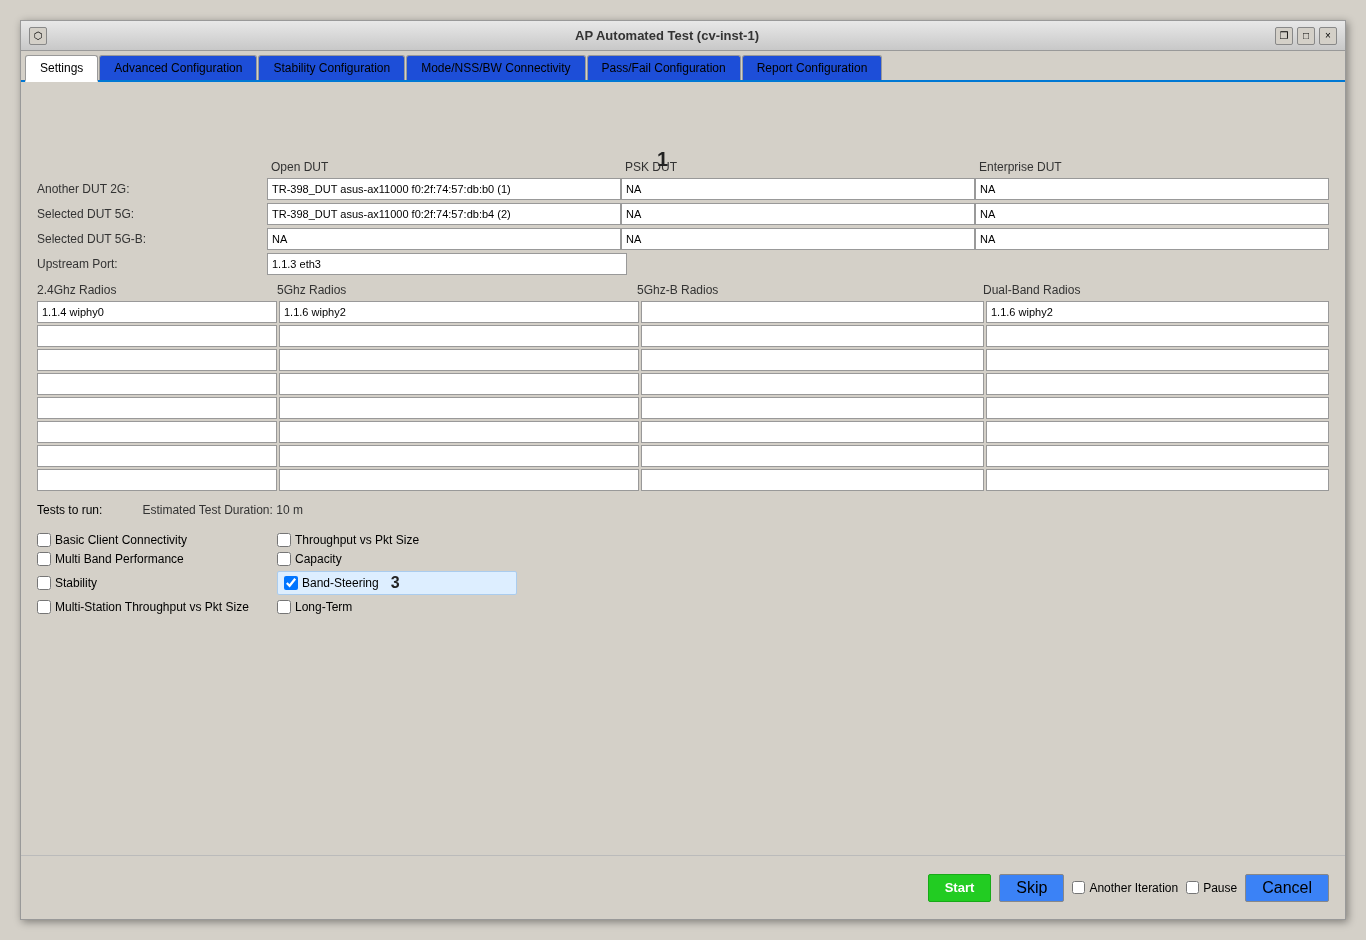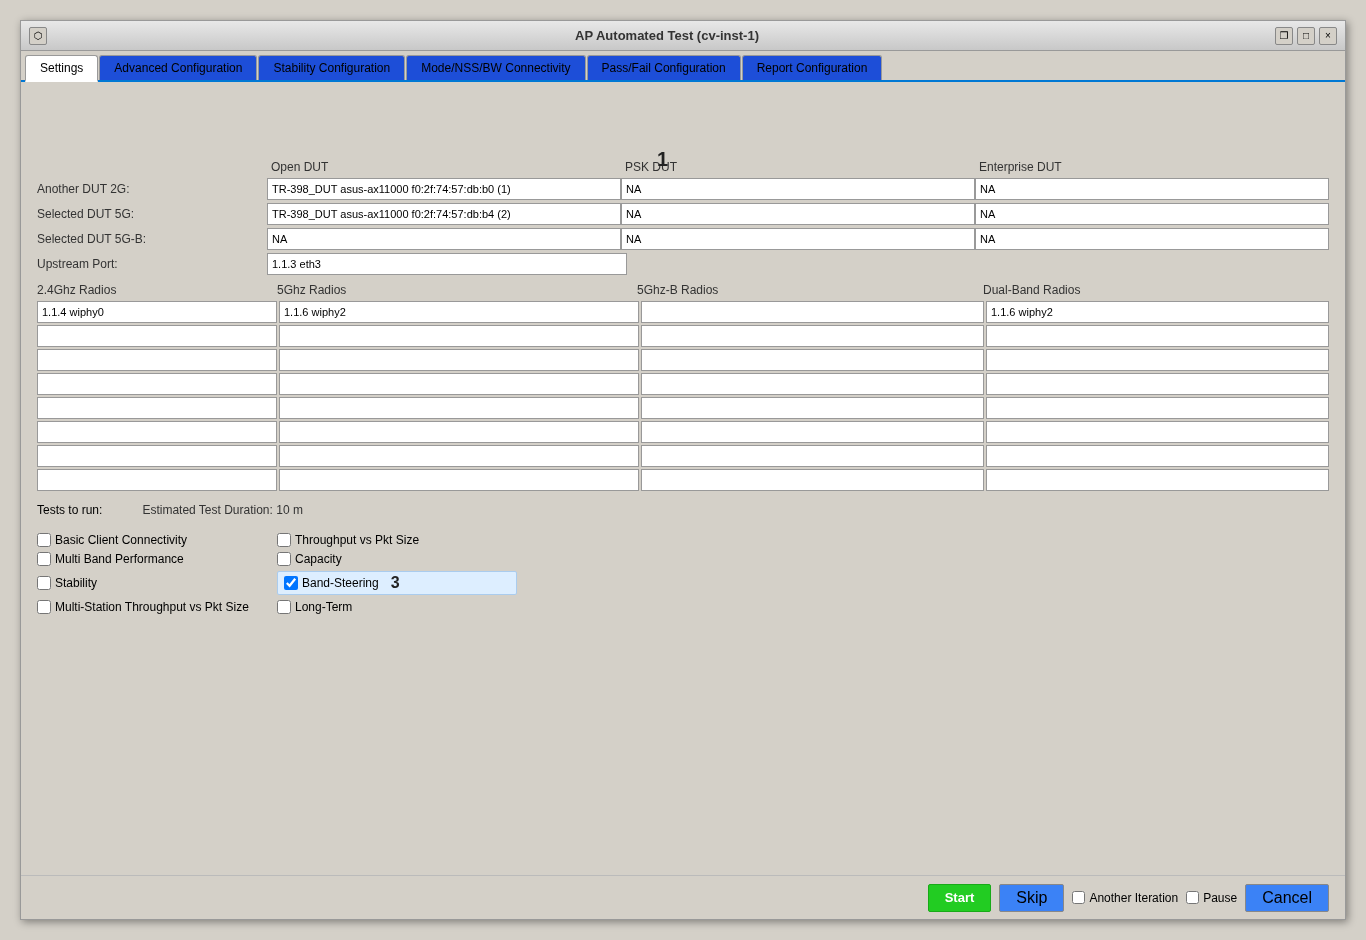--- a/index.html
+++ b/index.html
@@ -136,21 +136,21 @@
       border: 1px solid #aaccee;
       padding: 2px 4px;
       border-radius: 2px;
     }
     .duration-label {
       font-size: 12px;
       color: #333;
       margin-bottom: 8px;
     }
     .bottom-bar {
-      height: 44px;
+      height: 64px;
       background: #d4d0c8;
       border-top: 1px solid #bbb;
       display: flex;
       align-items: center;
       justify-content: flex-end;
       padding: 0 16px;
       gap: 8px;
     }
     .btn {
       height: 28px;

